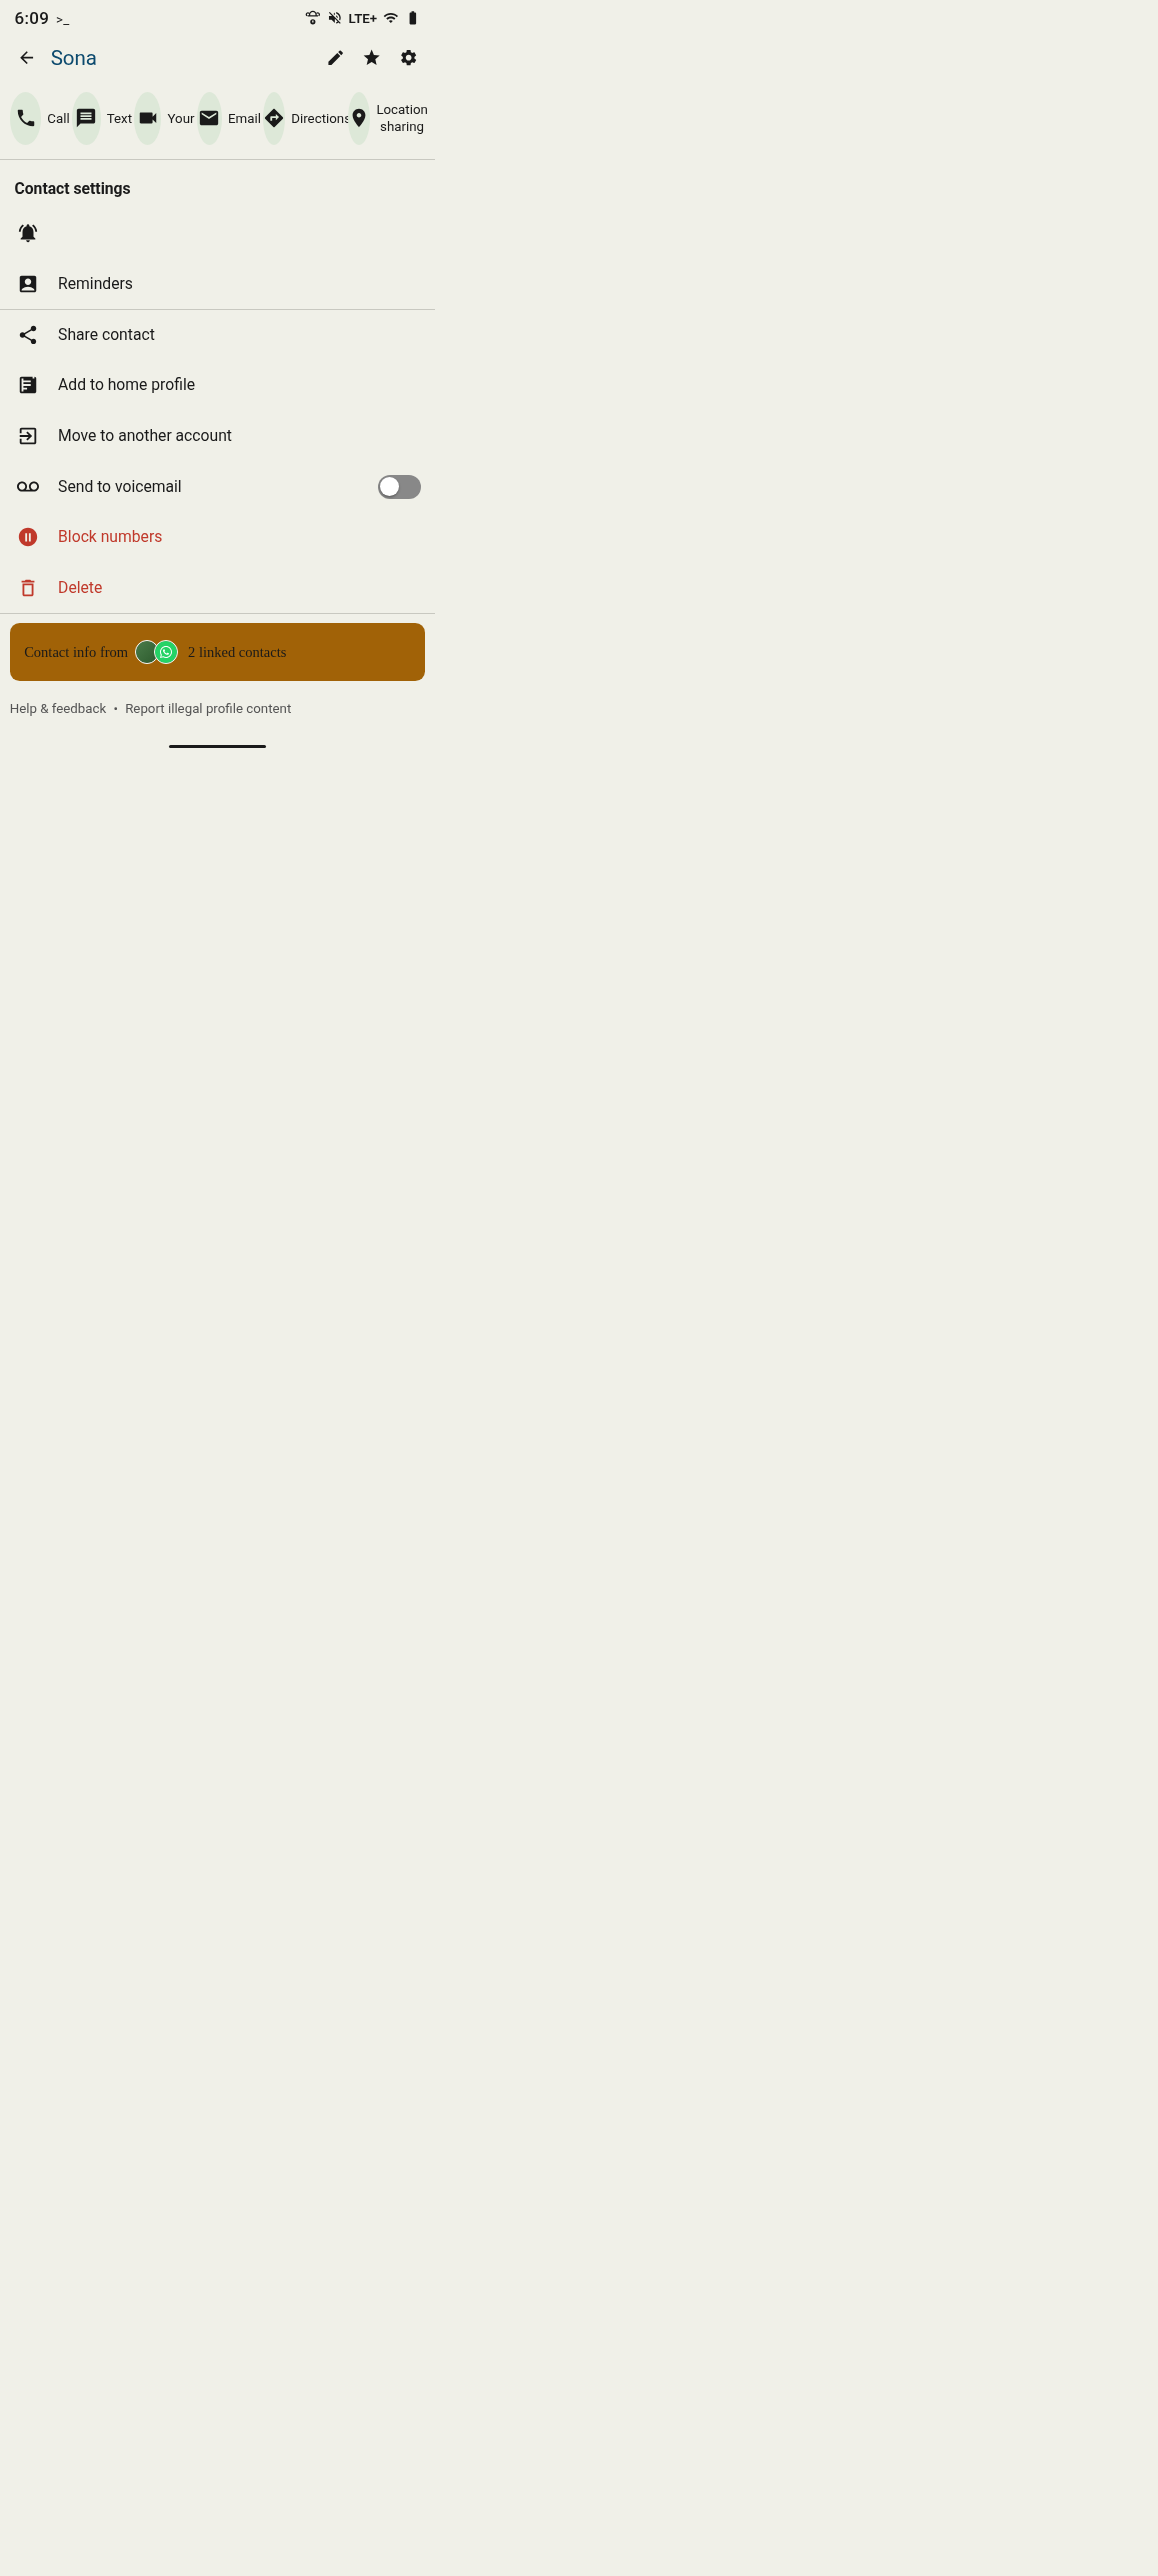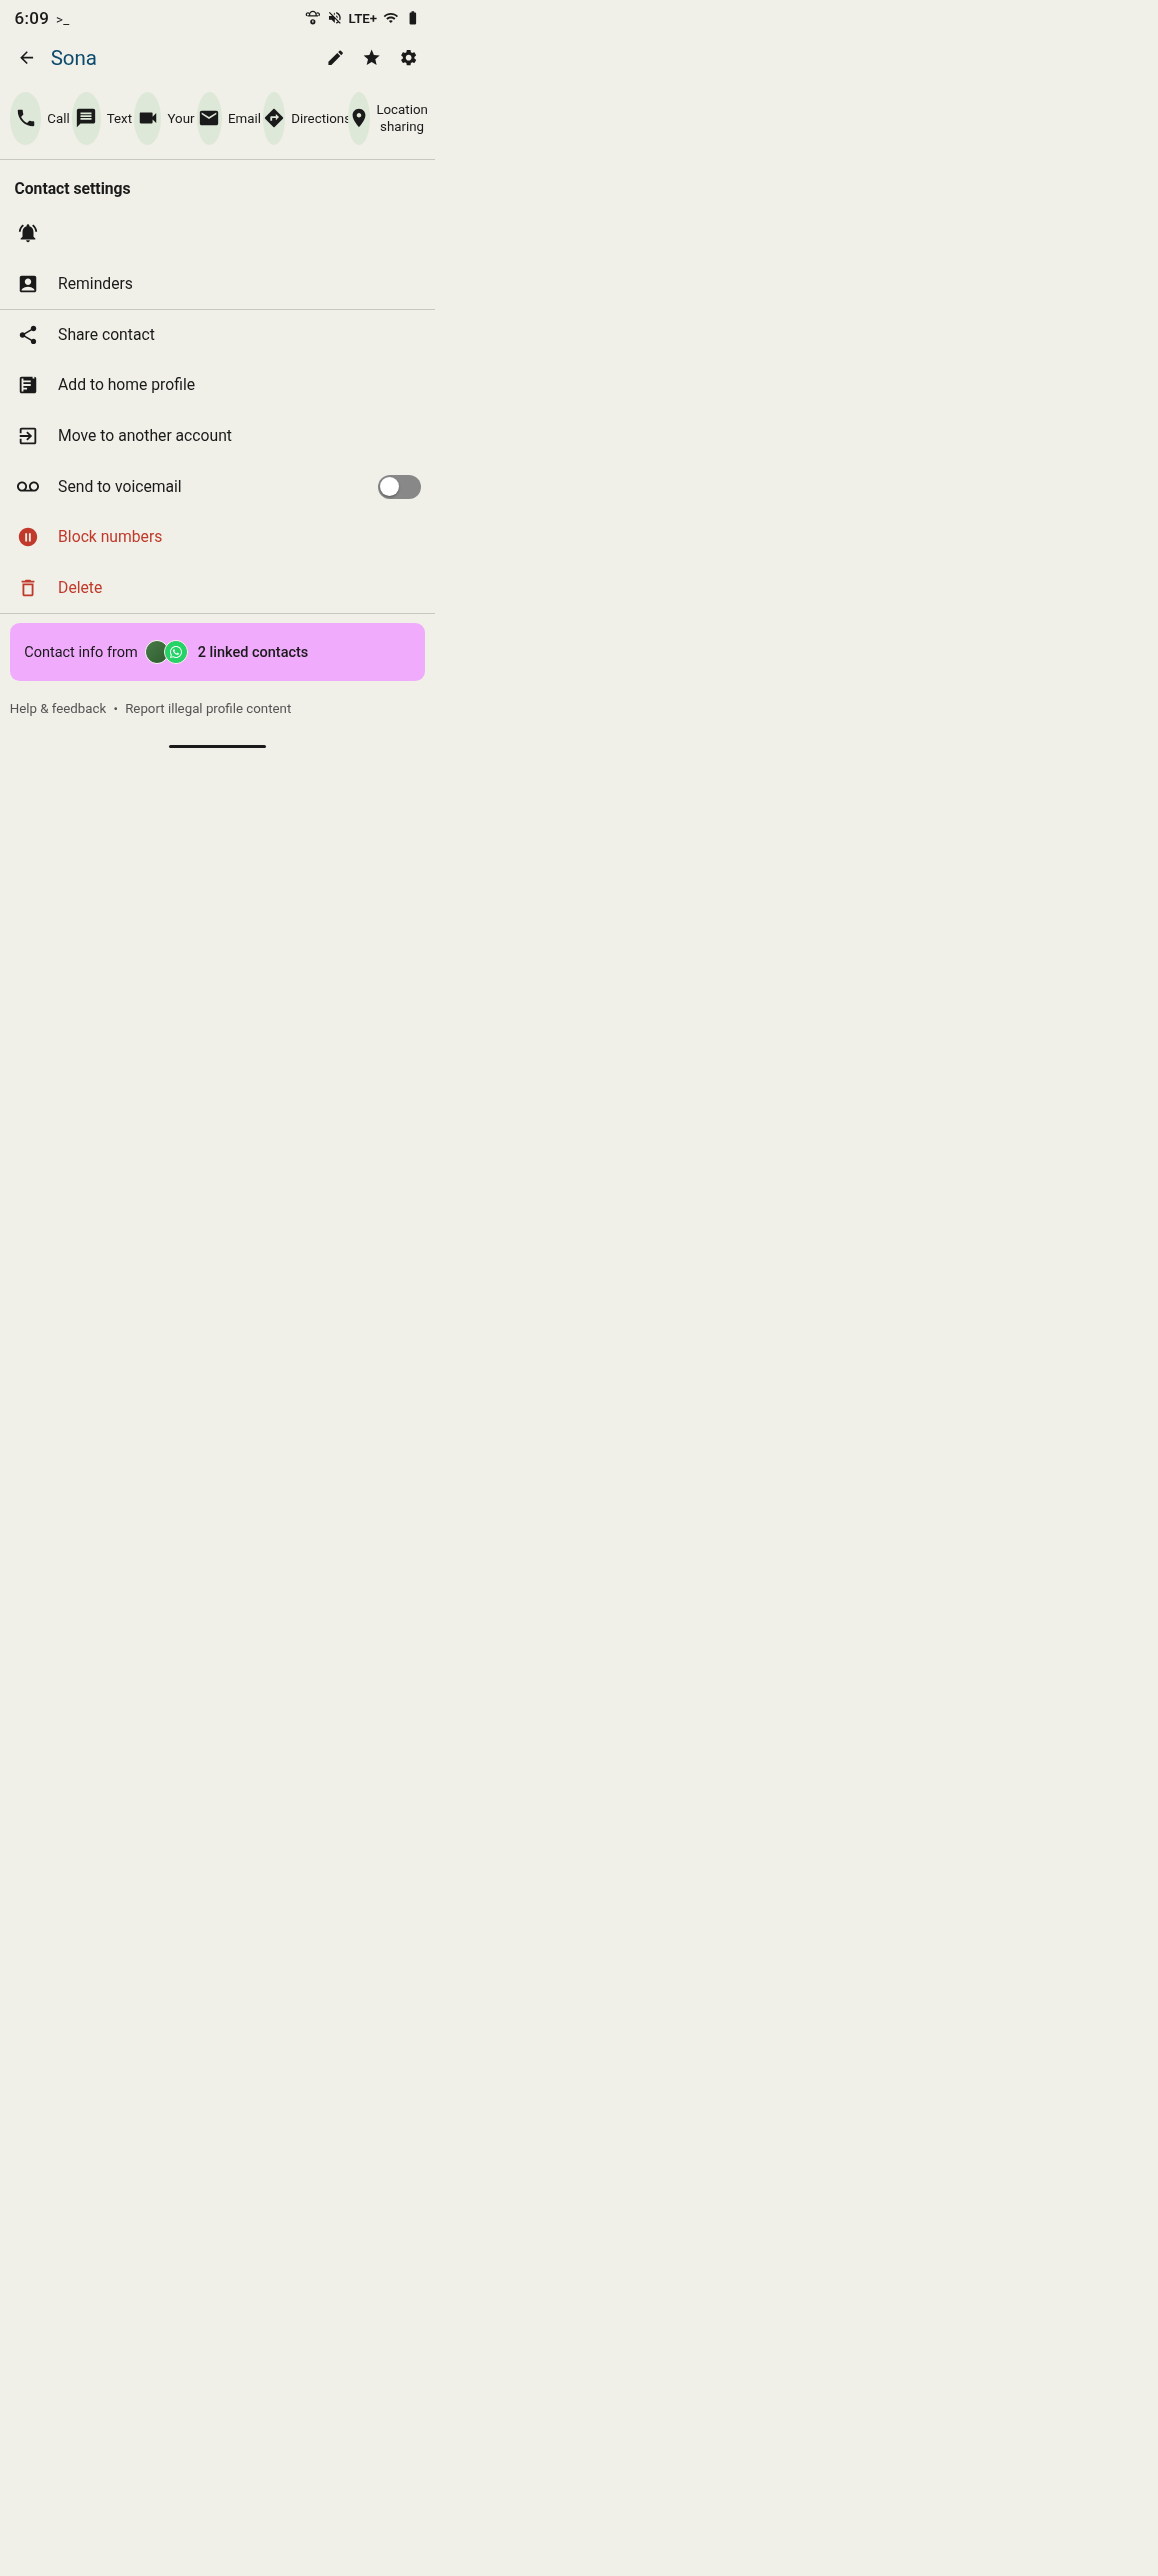--- a/index.html
+++ b/index.html
@@ -210,23 +210,24 @@
       background-color: #fff;
       position: absolute;
       top: 2.4px;
       left: 2.4px;
       box-shadow: 0 1.2px 2.4px rgba(0,0,0,0.3);
     }
 
     
     .footer-card {
       margin: 9.7px 9.7px 0 9.7px;
-      background-color: #f0abfc;
+      background-color: #a16207;
       border-radius: 9.7px;
       padding: 17px 14.5px;
+      font-family: Liberation Serif, serif;
     }
 
     .linked-contacts-row {
       display: flex;
       align-items: center;
       gap: 7.2px;
       font-size: 14.5px;
       color: #1a1a1a;
     }
 

